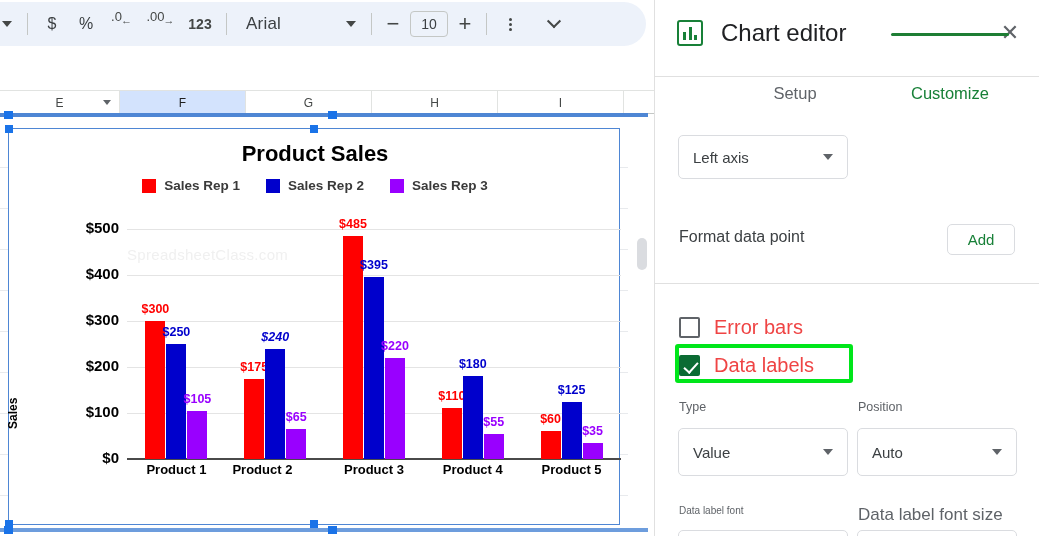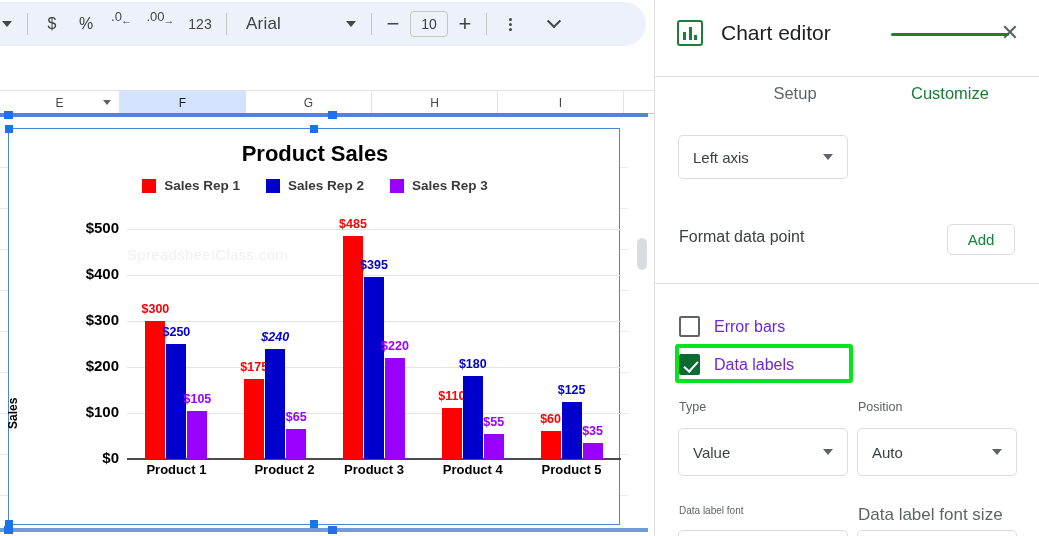--- a/index.html
+++ b/index.html
@@ -135,21 +135,21 @@
   #editor {
     position: absolute; left: 654px; top: 0; width: 385px; height: 536px;
     background: #fff; border-left: 1px solid #e0e0e0;
   }
   #ed-header { position: absolute; left: 0; top: 0; width: 385px; height: 66px; display: flex; align-items: center; }
   #ed-icon {
     width: 26px; height: 26px; margin-left: 22px; border: 2px solid #188038; border-radius: 3px;
     position: relative; flex: none;
   }
   #ed-icon i { position: absolute; bottom: 4px; width: 3px; background: #188038; display: block; }
-  #ed-title { margin-left: 18px; font-size: 21px; color: #202124; }
+  #ed-title { margin-left: 18px; font-size: 24px; color: #202124; }
   #ed-close {
     position: absolute; right: 16px; top: 20px; width: 26px; height: 26px;
     display: flex; align-items: center; justify-content: center;
     font-size: 22px; color: #5f6368; cursor: pointer; line-height: 1;
   }
   #ed-divider { position: absolute; left: 0; top: 76px; width: 385px; height: 1px; background: #e0e0e0; }
 
   #ed-tabs { position: absolute; left: 0; top: 84px; width: 385px; height: 40px; }
   .ed-tab {
     position: absolute; top: 0; font-size: 16.5px; color: #5f6368; text-align: center;
@@ -170,21 +170,21 @@
 
   .cb-row { position: absolute; display: flex; align-items: center; gap: 14px; }
   .cb-box { width: 21px; height: 21px; border: 2px solid #5f6368; border-radius: 2px; background: #fff; flex: none; }
   .cb-box.checked {
     background: #0b6b33; border-color: #0b6b33; position: relative;
   }
   .cb-box.checked::after {
     content: ""; position: absolute; left: 6px; top: 2px; width: 6px; height: 12px;
     border-right: 2.5px solid #fff; border-bottom: 2.5px solid #fff; transform: rotate(42deg);
   }
-  .cb-tx { font-size: 16px; color: #6d28d9; }
+  .cb-tx { font-size: 20px; color: #ef4444; }
 </style>
 </head>
 <body>
 
 <div id="app">
 
   <div id="sheets">
 
     <div id="toolbar">
       <div class="tb-item" style="width:26px;margin-left:24px;">
@@ -198,21 +198,21 @@
         <span class="tb-txt">%</span>
       </div>
       <div class="tb-item dec-ic" style="width:38px;">
         <span>.0</span>
         <span class="arr">←</span>
       </div>
       <div class="tb-item dec-ic" style="width:40px;">
         <span>.00</span>
         <span class="arr">→</span>
       </div>
-      <div class="tb-item" style="width:38px;">
+      <div class="tb-item" style="width:38px;font-weight:bold;">
         <span class="tb-small">123</span>
       </div>
       <div class="tb-sep"></div>
       <div class="tb-item" style="width:104px;justify-content:flex-start;padding-left:12px;">
         <span id="font-name">Arial</span>
       </div>
       <div class="tb-item" style="width:26px;">
         <span class="caret-dn"></span>
       </div>
       <div class="tb-sep"></div>
@@ -330,21 +330,21 @@
               <div class="dlabel" style="color: rgb(153, 0, 255); width: 54px; left: 457.8px; top: 285.7px;">$55</div>
               <div class="bar" style="left: 531.6px; width: 20px; height: 27.6px; bottom: 0px; background: rgb(255, 0, 0);"></div>
               <div class="dlabel" style="color: rgb(255, 0, 0); width: 54px; left: 514.6px; top: 283.4px;">$60</div>
               <div class="bar" style="left: 552.6px; width: 20px; height: 57.5px; bottom: 0px; background: rgb(0, 0, 204);"></div>
               <div class="dlabel" style="color: rgb(0, 0, 204); width: 54px; left: 535.6px; top: 253.5px;">$125</div>
               <div class="bar" style="left: 573.6px; width: 20px; height: 16.1px; bottom: 0px; background: rgb(153, 0, 255);"></div>
               <div class="dlabel" style="color: rgb(153, 0, 255); width: 54px; left: 556.6px; top: 294.9px;">$35</div>
             </div>
           <div id="xcats">
               <div class="xcat" style="left: 118px; width: 98.8px;">Product 1</div>
-              <div class="xcat" style="left: 226px; width: 98.8px;">Product 2</div>
+              <div class="xcat" style="left: 204px; width: 98.8px;">Product 2</div>
               <div class="xcat" style="left: 315.6px; width: 98.8px;">Product 3</div>
               <div class="xcat" style="left: 414.4px; width: 98.8px;">Product 4</div>
               <div class="xcat" style="left: 513.2px; width: 98.8px;">Product 5</div>
             </div>
         </div>
         <span class="handle h-tl"></span>
         <span class="handle h-tc"></span>
         <span class="handle h-bl"></span>
         <span class="handle h-bc"></span>
       </div>

